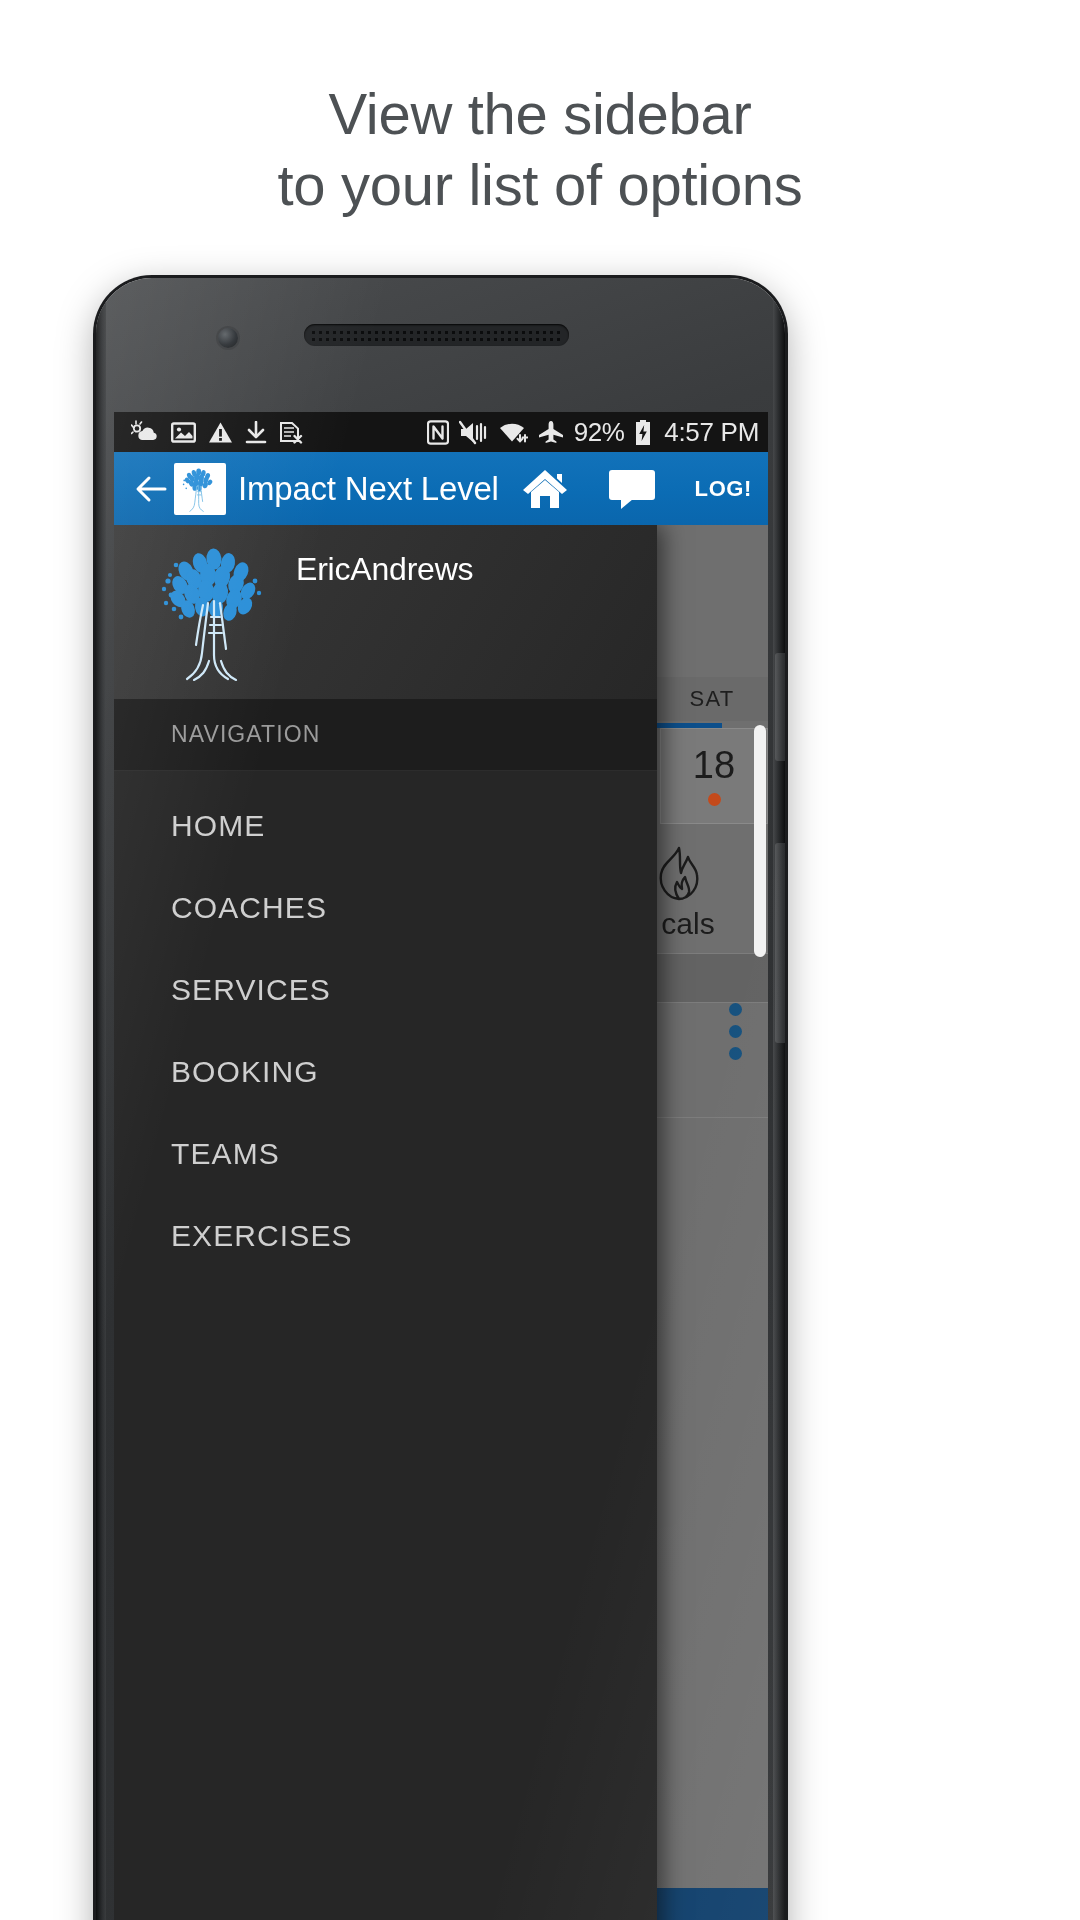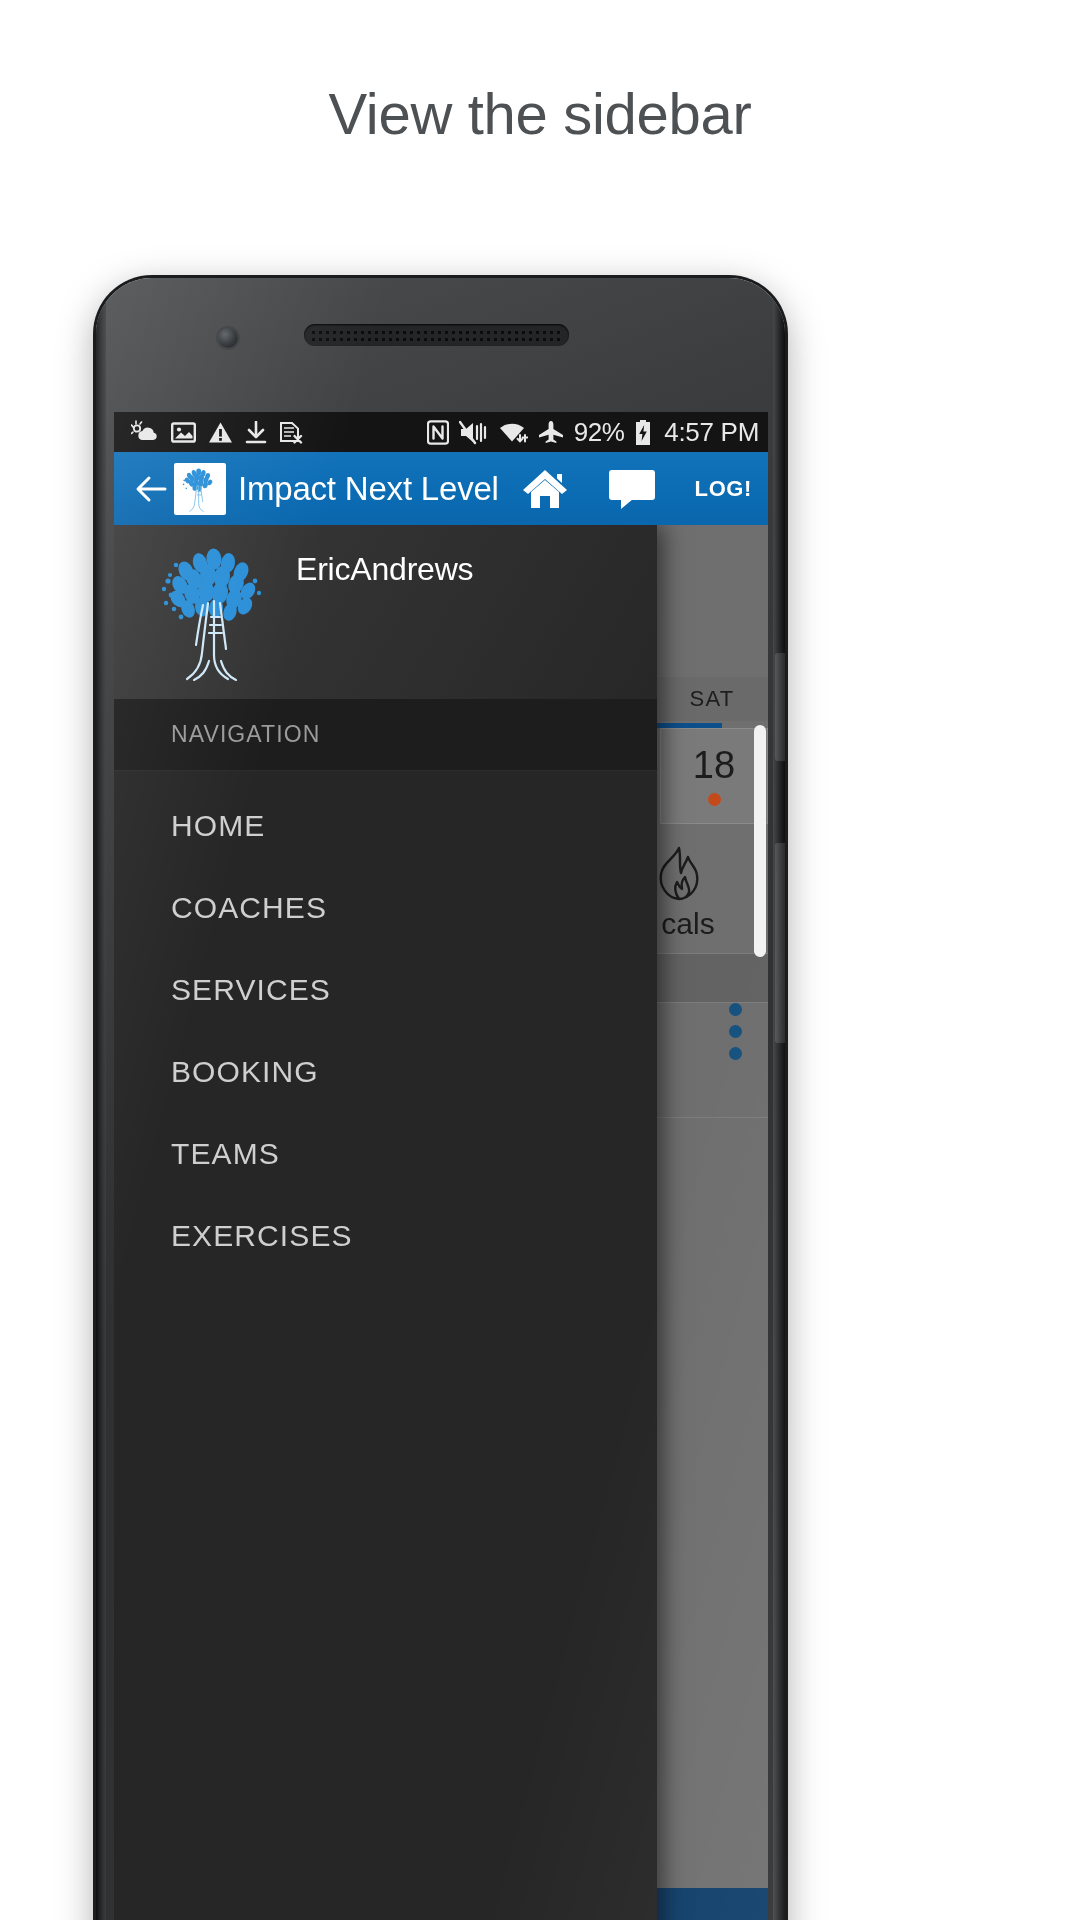--- a/index.html
+++ b/index.html
@@ -217,20 +217,21 @@
     font-size:30px; color:#cfcfcf; letter-spacing:1.1px;
   }
 </style>
 </head>
 <body>
 
 <div id="stage">
 
   <div class="headline">
     <span>View the sidebar</span>
+    <span class="l2">to your list of options</span>
   </div>
 
   <div class="phone">
     <div class="bezel-left-edge"></div>
     <div class="bezel-right-edge"></div>
     <div class="camera"></div>
     <div class="speaker"></div>
     <div class="side-btn vol"></div>
     <div class="side-btn pwr"></div>
 

